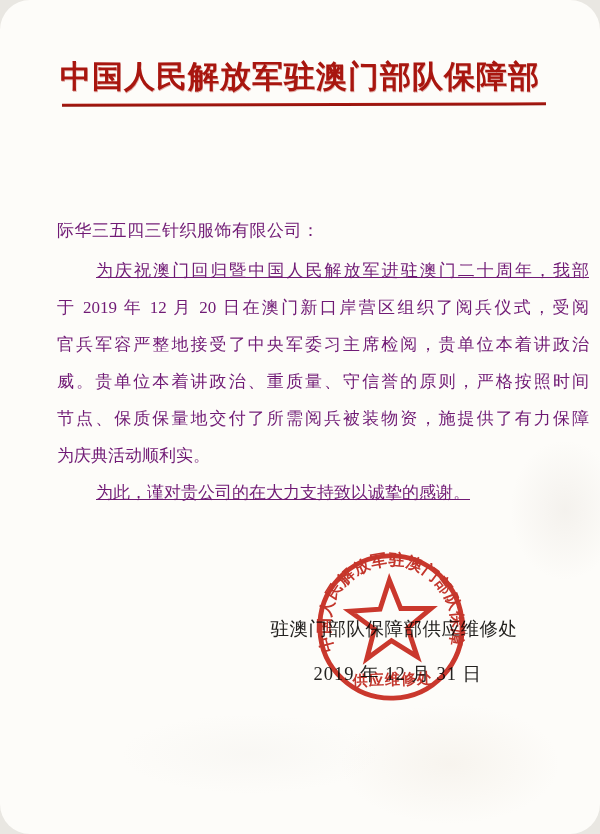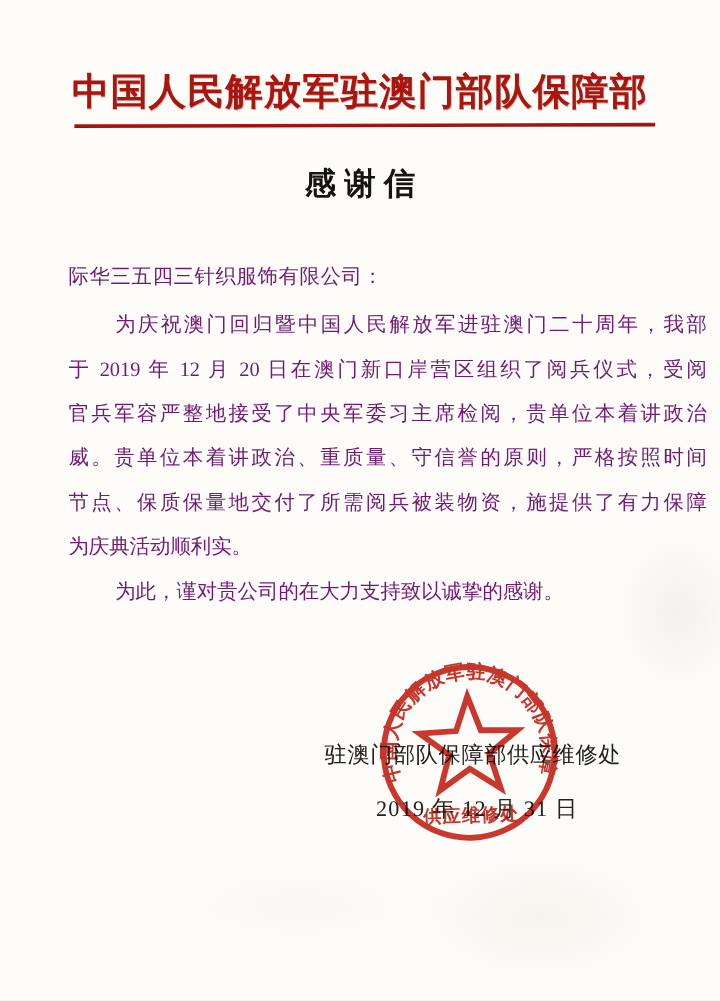--- a/index.html
+++ b/index.html
@@ -4,20 +4,21 @@
 <style>
   html,body{margin:0;padding:0;background:#e9e7e2;}
   .paper{
     position:relative;
     width:600px;height:834px;
     margin:0 auto;
     background:#fdfcf9;
     overflow:hidden;
     font-family:"Liberation Serif", serif;
     color:#2e2c2a;
+    border-radius:30px;
   }
   
   .stain{position:absolute;pointer-events:none;border-radius:50%;}
   .stain.s1{right:-20px;top:440px;width:110px;height:140px;
     background:radial-gradient(closest-side, rgba(190,178,165,.14), rgba(190,178,165,0));}
   .stain.s2{right:40px;bottom:10px;width:220px;height:120px;
     background:radial-gradient(closest-side, rgba(205,185,160,.12), rgba(205,185,160,0));}
   .stain.s3{left:120px;bottom:40px;width:260px;height:80px;
     background:radial-gradient(closest-side, rgba(200,195,185,.08), rgba(200,195,185,0));}
 
@@ -43,21 +44,21 @@
 
   .letter-body{
     position:absolute;left:34px;top:212px;width:532px;
     font-size:17px;line-height:37px;
     color:#701a75;
     margin-left:23px;
   }
   .salutation{letter-spacing:.5px;}
   .line{white-space:nowrap;}
   .line.fill{white-space:normal;text-align:justify;text-align-last:justify;}
-  .line.indent{text-indent:39px;}
+  .line.indent{text-indent:39px;text-decoration:underline;}
   .line.first{margin-top:3px;}
 
   .signature-org{
     position:absolute;top:616px;left:268px;width:252px;
     text-align:center;font-size:18.5px;color:#242220;letter-spacing:.5px;
     z-index:1;
   }
   .signature-date{
     position:absolute;top:661px;left:278px;width:204px;
     text-align:right;font-size:18.5px;color:#242220;letter-spacing:1px;
@@ -80,21 +81,20 @@
 <div class="paper">
 
   <div class="stain s1"></div>
   <div class="stain s2"></div>
   <div class="stain s3"></div>
 
   <div class="letterhead-title">中国人民解放军驻澳门部队保障部</div>
 
   <div class="letterhead-rule"></div>
 
-  <div class="letter-heading">感谢信</div>
 
   <div class="letter-body">
     <div class="salutation">际华三五四三针织服饰有限公司：</div>
     <div class="line fill indent first">为庆祝澳门回归暨中国人民解放军进驻澳门二十周年，我部</div>
     <div class="line fill">于 2019 年 12 月 20 日在澳门新口岸营区组织了阅兵仪式，受阅</div>
     <div class="line fill">官兵军容严整地接受了中央军委习主席检阅，贵单位本着讲政治</div>
     <div class="line fill">威。贵单位本着讲政治、重质量、守信誉的原则，严格按照时间</div>
     <div class="line fill">节点、保质保量地交付了所需阅兵被装物资，施提供了有力保障</div>
     <div class="line">为庆典活动顺利实。</div>
     <div class="line indent">为此，谨对贵公司的在大力支持致以诚挚的感谢。</div>

